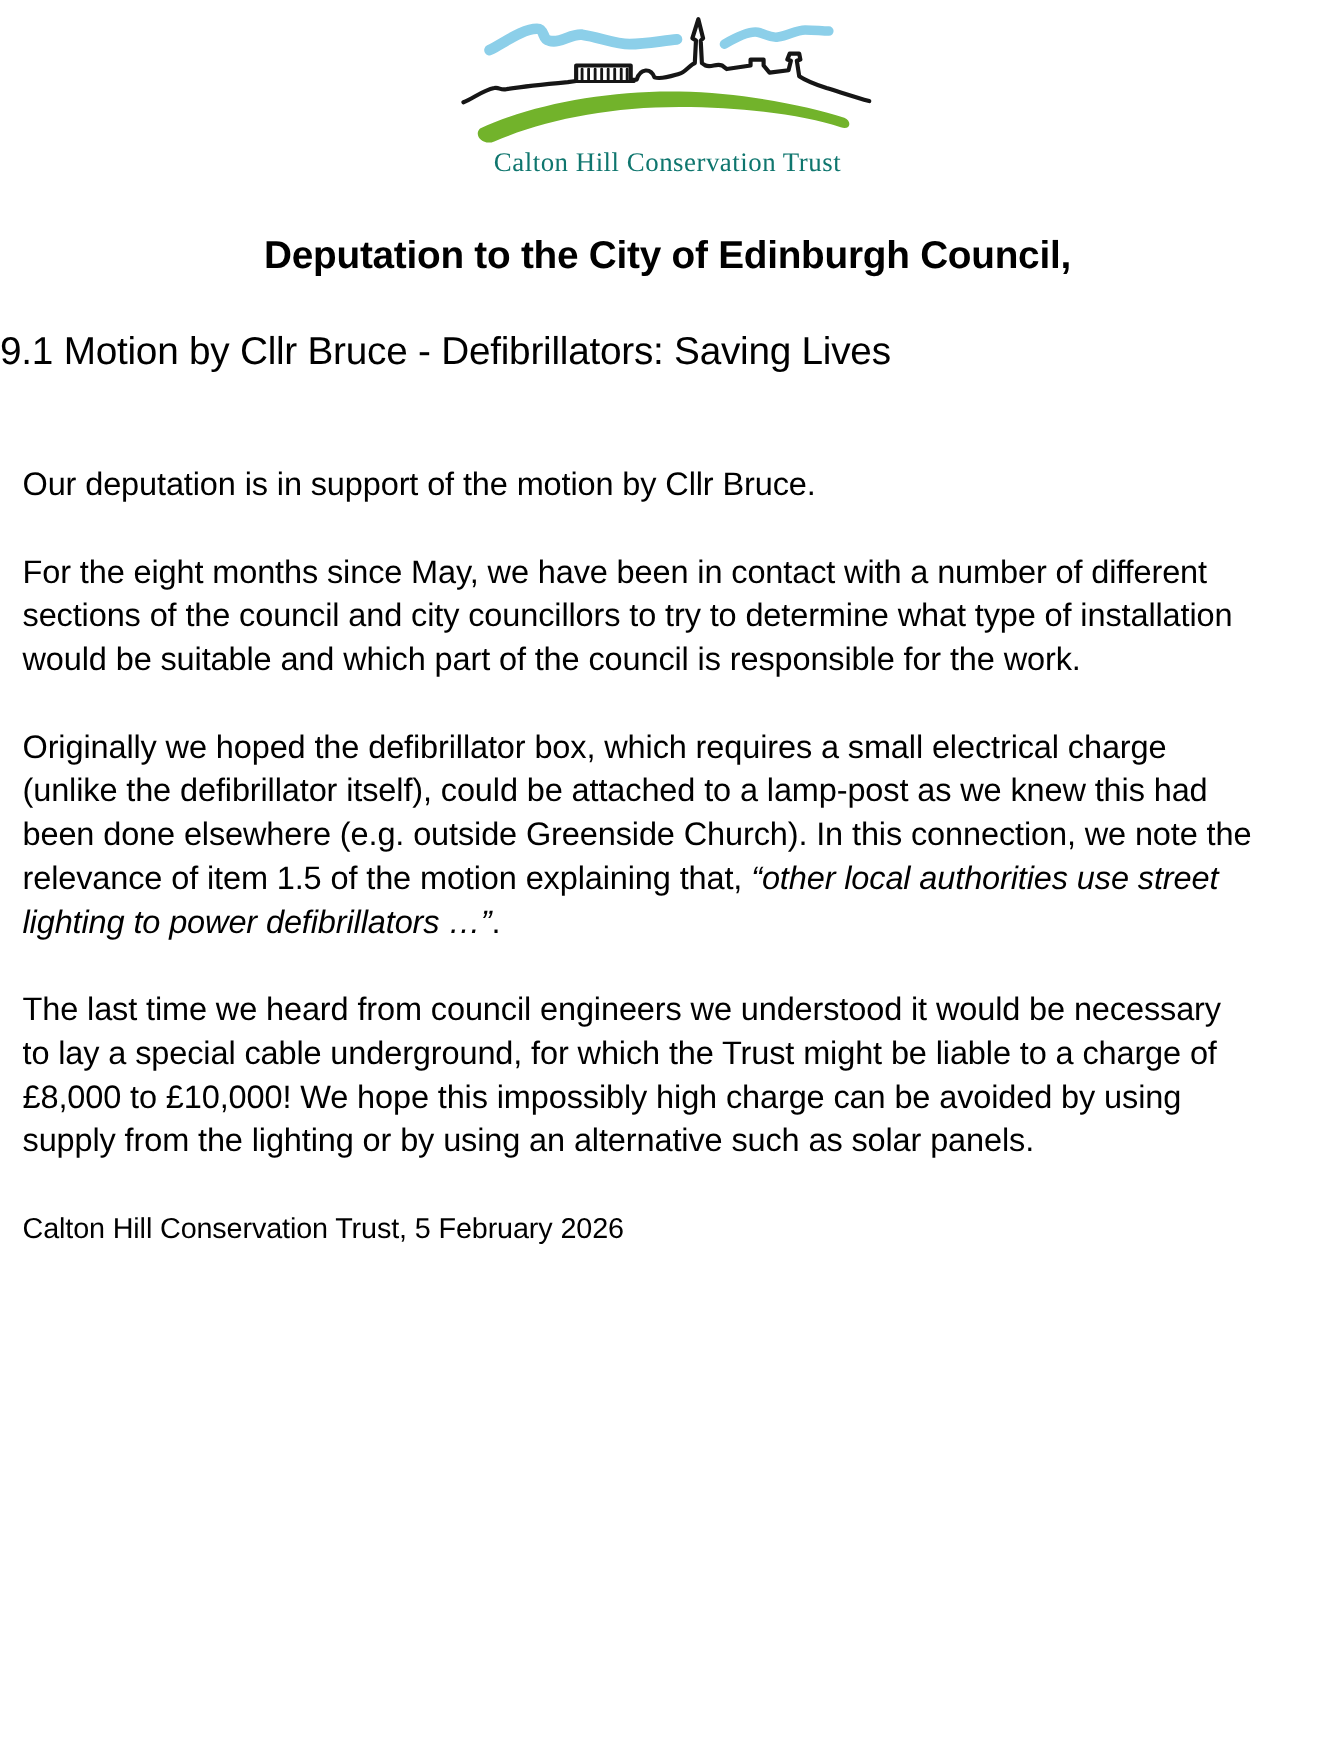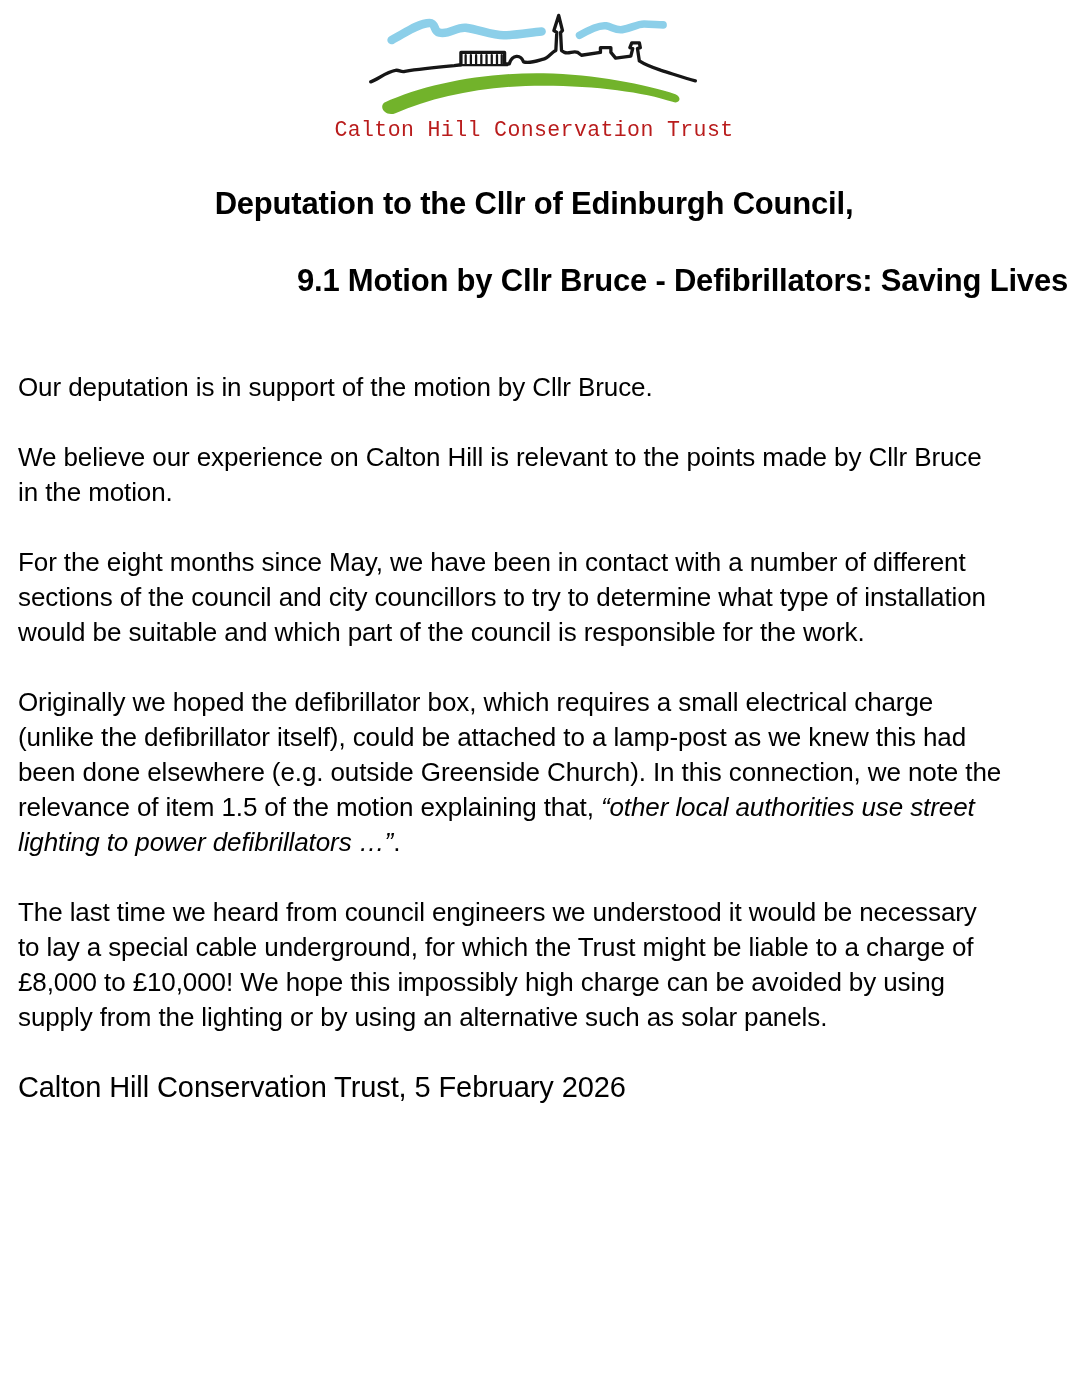--- a/index.html
+++ b/index.html
@@ -16,55 +16,55 @@
     padding-top: 4px;
     text-align: center;
   }
   .logo-svg {
     display: block;
     margin: 0 auto;
     width: 360px;
     height: 112px;
   }
   .logo-caption {
-    font-family: Liberation Mono, monospace;
+    font-family: Liberation Serif, serif;
     font-size: 21.5px;
     line-height: 26px;
-    color: #b91c1c;
+    color: #0f766e;
     letter-spacing: 0.4px;
     margin-top: 1px;
   }
   .doc-heading {
     margin: 40px 0 0 0;
     text-align: center;
     font-size: 31px;
     font-weight: bold;
     line-height: 42px;
     letter-spacing: -0.2px;
   }
   .doc-subheading {
     margin: 35px 0 0 0;
-    text-align: right;
+    text-align: left;
     font-size: 31px;
-    font-weight: bold;
+    font-weight: normal;
     line-height: 42px;
     letter-spacing: -0.2px;
   }
   .doc-body {
     margin-top: 68px;
     padding: 0 65px 0 18px;
     font-size: 26px;
     line-height: 35px;
     letter-spacing: -0.1px;
   }
   .doc-body p { margin: 0 0 35px 0; }
   .doc-body em { }
   .doc-footer {
     padding: 0 65px 0 18px;
-    font-size: 29px;
+    font-size: 23px;
     line-height: 35px;
     letter-spacing: -0.1px;
     margin-top: 12px;
   }
 </style>
 </head>
 <body>
 
 <div class="page">
 
@@ -78,28 +78,27 @@
       <path d="M 22,104 C 66,84 128,72 190,73 C 244,74 298,85 329,95 C 336,98 334,106 326,103 C 296,93 246,86 190,86 C 130,86 76,97 34,115 C 25,119 16,110 22,104 Z" stroke="none" fill="#72b32b"></path>
 
       <path d="M 8,82 C 16,79 24,72 34,70 C 38,69 39,72 44,71 C 56,69 74,67 96,65 L 103,64 L 103,51 L 149,51 L 149,63 L 154,63 C 157,53 166,53 169,61 C 175,63 183,60 190,58 C 194,57 197,53 201,50 L 203,49 L 204,30 L 201,28 L 206,12 L 210,28 L 208,30 L 209,49 L 212,51 C 217,53 221,49 226,51 L 230,54 L 250,51 L 250,46 L 261,46 L 261,51 L 266,57 L 282,55 L 284,47 L 281,46 L 283,41 L 291,41 L 292,46 L 289,47 L 291,60 C 297,64 305,67 314,70 C 327,74 339,78 350,81" fill="none" stroke-width="3.5" stroke-linecap="round" stroke-linejoin="round" stroke="#161616"></path>
 
       <path d="M 108,54 V 63 M 113.5,54 V 63 M 119,54 V 63 M 124.5,54 V 63 M 130,54 V 63 M 135.5,54 V 63 M 141,54 V 63 M 146,54 V 63 M 102,64.5 H 152" fill="none" stroke-width="2.4" stroke-linecap="round" stroke="#161616"></path>
     </svg>
     <div class="logo-caption">Calton Hill Conservation Trust</div>
   </div>
 
   <h1 class="doc-heading">
-    <span>Deputation to the Cllr of Edinburgh Council,</span><br>
+    <span>Deputation to the City of Edinburgh Council,</span><br>
   </h1>
 
   <h2 class="doc-subheading">9.1 Motion by Cllr Bruce - Defibrillators: Saving Lives</h2>
 
   <div class="doc-body">
       <p><span>Our deputation is in support of the motion by Cllr Bruce.</span></p>
-      <p><span>We believe our experience on Calton Hill is relevant to the points made by Cllr Bruce in the motion.</span></p>
       <p><span>For the eight months since May, we have been in contact with a number of different sections of the council and city councillors to try to determine what type of installation would be suitable and which part of the council is responsible for the work.</span></p>
       <p><span>Originally we hoped the defibrillator box, which requires a small electrical charge (unlike the defibrillator itself), could be attached to a lamp-post as we knew this had been done elsewhere (e.g. outside Greenside Church). In this connection, we note the relevance of item 1.5 of the motion explaining that, </span><em>“other local authorities use street lighting to power defibrillators …”</em><span>.</span></p>
       <p><span>The last time we heard from council engineers we understood it would be necessary to lay a special cable underground, for which the Trust might be liable to a charge of £8,000 to £10,000! We hope this impossibly high charge can be avoided by using supply from the lighting or by using an alternative such as solar panels.</span></p>
     </div>
 
   <div class="doc-footer">Calton Hill Conservation Trust, 5 February 2026</div>
 
 </div>
 
 </body></html>

